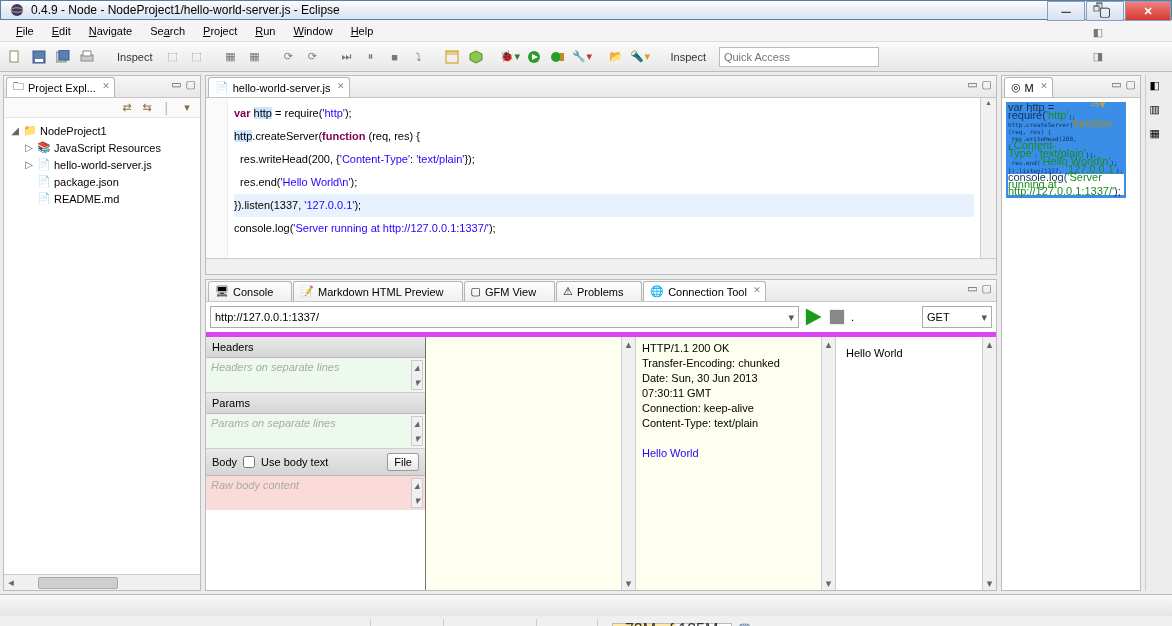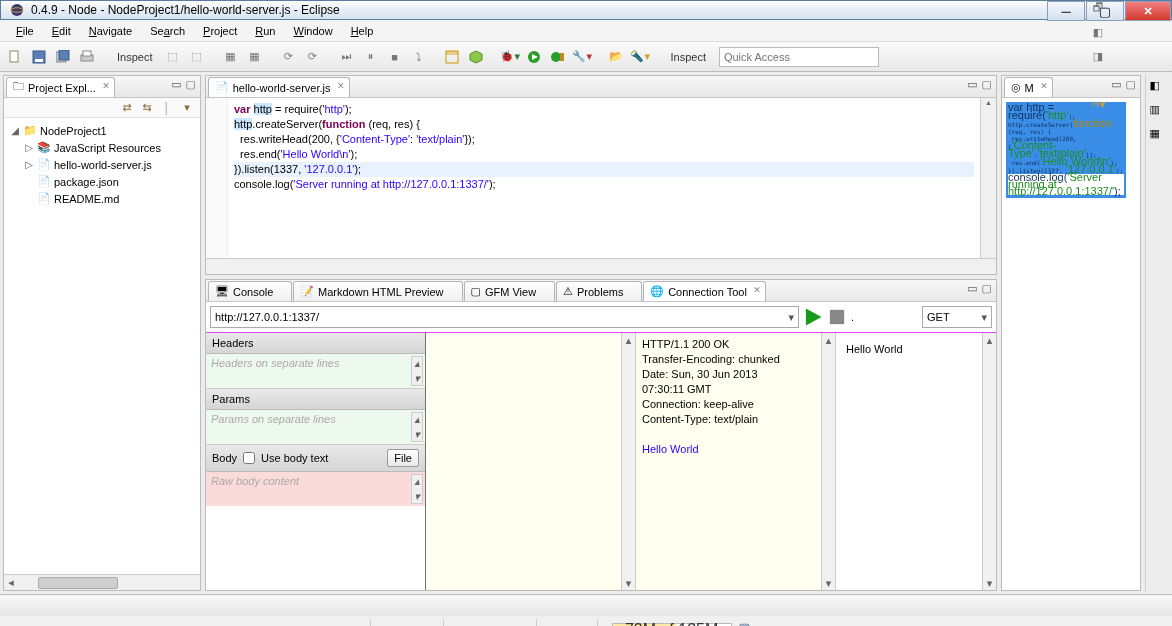--- a/index.html
+++ b/index.html
@@ -48,32 +48,32 @@
 .treeitem.indent1{padding-left:18px;}
 .treeicon{width:14px;height:14px;display:flex;align-items:center;justify-content:center;}
 .left .hscroll{height:16px;background:#f0f0f0;border-top:1px solid #ccc;display:flex;align-items:center;}
 .left .hscroll .thumb{width:80px;height:12px;background:#cfcfcf;border:1px solid #aaa;border-radius:2px;margin-left:20px;}
 
 
 .center { flex:1; display:flex; flex-direction:column; gap:4px;}
 .editorpanel { flex:0 0 200px;}
 .editor { flex:1; display:flex; font-family:Consolas,monospace; font-size:12px; background:#fff; position:relative;}
 .gutter{width:22px;background:#fafafa;border-right:1px solid #eee;}
-.codearea{flex:1; padding:4px 6px; white-space:pre; line-height:15px; overflow:auto;}
+.codearea{flex:1; padding:4px 6px; white-space:pre; line-height:23px; overflow:auto;}
 .hl-key{color:#7f0055;font-weight:bold;}
 .hl-str{color:#2a00ff;}
 .hl-sel{background:#cde6ff;}
 .hl-line{background:#e8f2fe;display:inline-block;width:100%;}
 .editorscroll{height:16px;border-top:1px solid #ccc;background:#f0f0f0;}
 .vscroll{width:16px;background:#f0f0f0;border-left:1px solid #ccc;}
 
 
 .bottompanel{flex:1;}
 .resttool{flex:1;display:flex;flex-direction:column;}
-.urlrow{display:flex;align-items:center;padding:4px;gap:4px;border-bottom:1px solid #d946ef;}
+.urlrow{display:flex;align-items:center;padding:4px;gap:4px;border-bottom:5px solid #d946ef;}
 .urlinput{flex:1;height:22px;border:1px solid #aaa;padding:2px 4px;background:#fff;display:flex;align-items:center;}
 .urlinput .dd{margin-left:auto;color:#555;}
 .runbtn{width:20px;height:20px;color:#0a0;}
 .stopbtn{width:20px;height:20px;}
 .methodsel{width:70px;height:22px;border:1px solid #aaa;background:#fff;display:flex;align-items:center;padding:0 4px;}
 .methodsel .dd{margin-left:auto;color:#555;}
 
 .restbody{flex:1;display:flex;}
 .leftform{width:220px;border-right:1px solid #737373;display:flex;flex-direction:column;}
 .formgrp{border-bottom:1px solid #ccc;}

